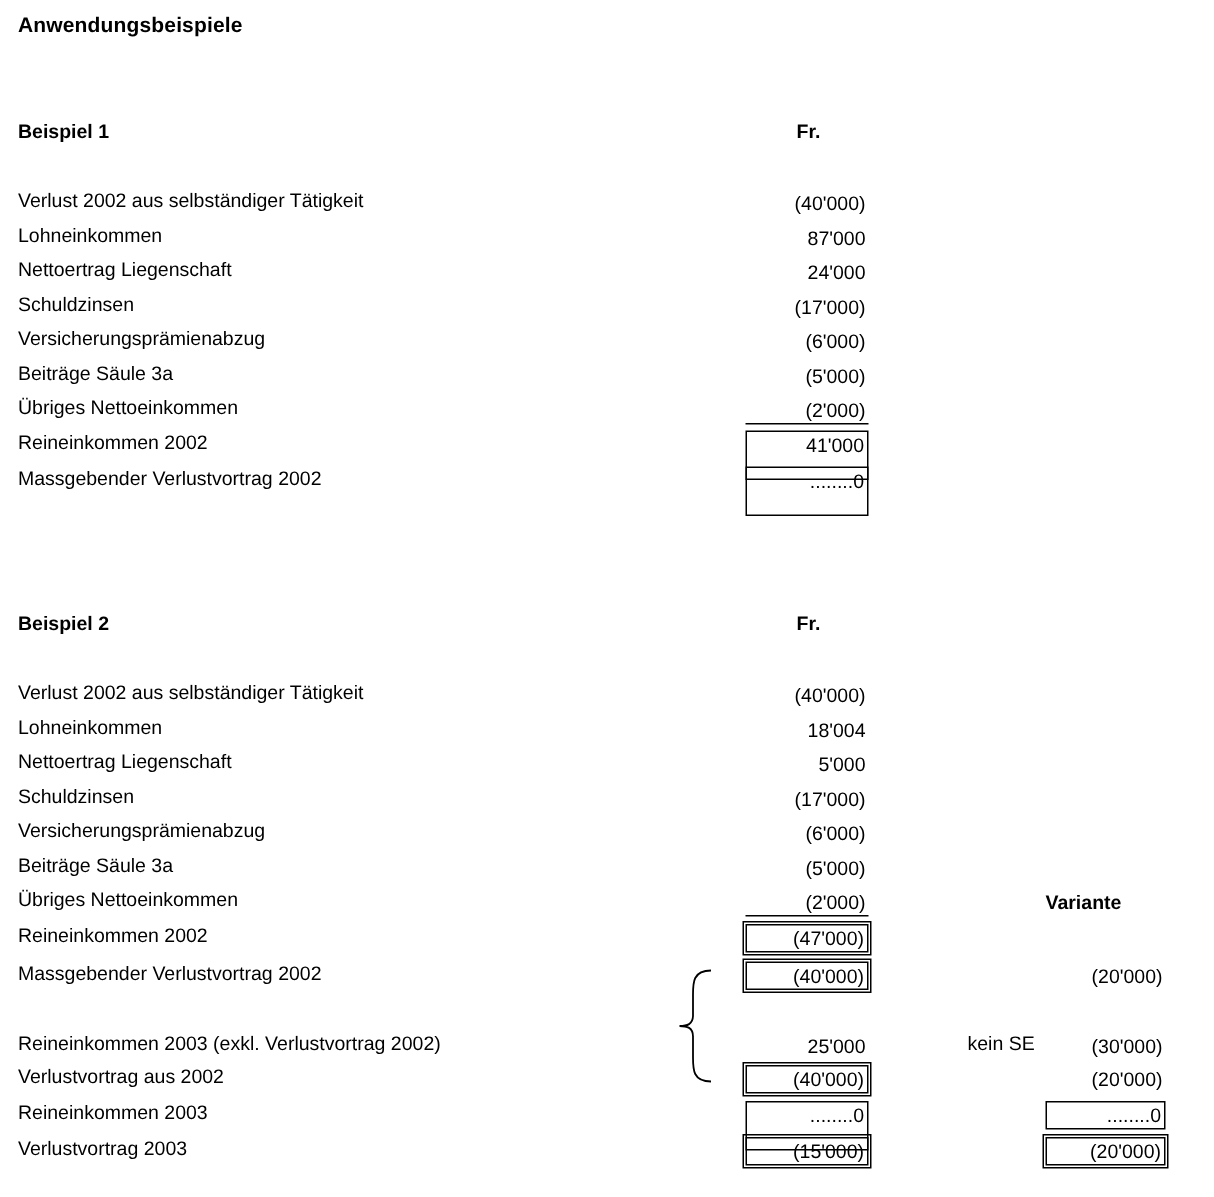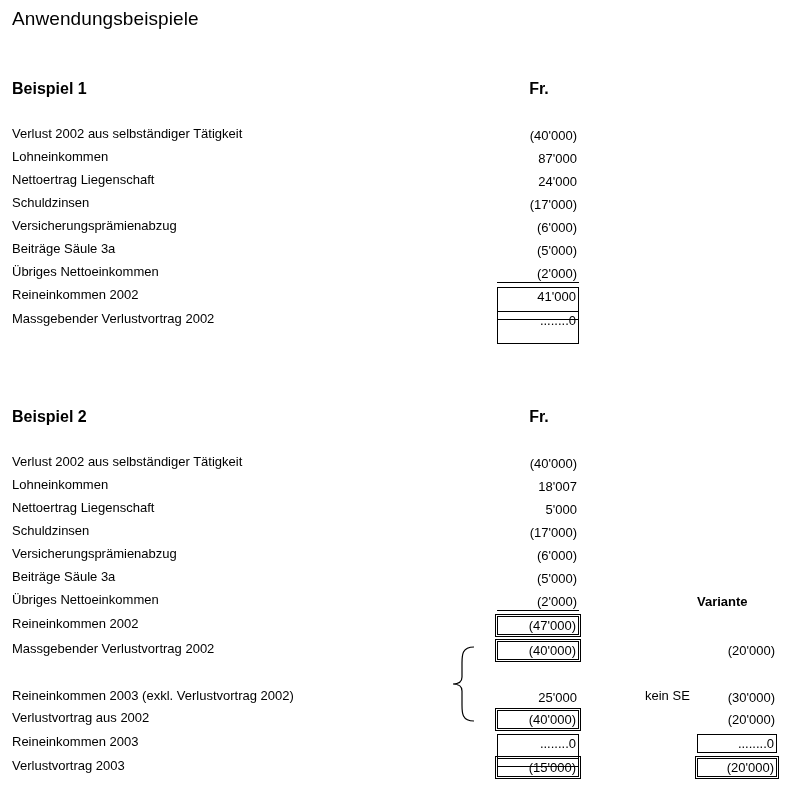--- a/index.html
+++ b/index.html
@@ -17,27 +17,27 @@
   }
   .page {
     position: relative;
     width: 809px;
     height: 798px;
   }
   .doc-title {
     position: absolute;
     left: 12px;
     top: 8px;
-    font-size: 19px;
-    font-weight: normal;
+    font-size: 14px;
+    font-weight: bold;
     letter-spacing: 0.1px;
   }
   .sec-head {
     position: absolute;
-    font-size: 16px;
+    font-size: 13px;
     font-weight: bold;
   }
   .sec-head.label { left: 12px; }
   .sec-head.cur { left: 497px; width: 84px; text-align: center; }
 
   .row {
     position: absolute;
     left: 0;
     width: 809px;
     height: 23px;
@@ -175,21 +175,21 @@
 
   <div class="sec-head label" style="top:408px;">Beispiel 2</div>
   <div class="sec-head cur" style="top:408px;">Fr.</div>
 
   <div class="row" style="top:454px;">
     <span class="lbl">Verlust 2002 aus selbständiger Tätigkeit</span>
     <span class="val plain">(40'000)</span>
   </div>
   <div class="row" style="top:477px;">
     <span class="lbl">Lohneinkommen</span>
-    <span class="val plain">18'007</span>
+    <span class="val plain">18'004</span>
   </div>
   <div class="row" style="top:500px;">
     <span class="lbl">Nettoertrag Liegenschaft</span>
     <span class="val plain">5'000</span>
   </div>
   <div class="row" style="top:523px;">
     <span class="lbl">Schuldzinsen</span>
     <span class="val plain">(17'000)</span>
   </div>
   <div class="row" style="top:546px;">

